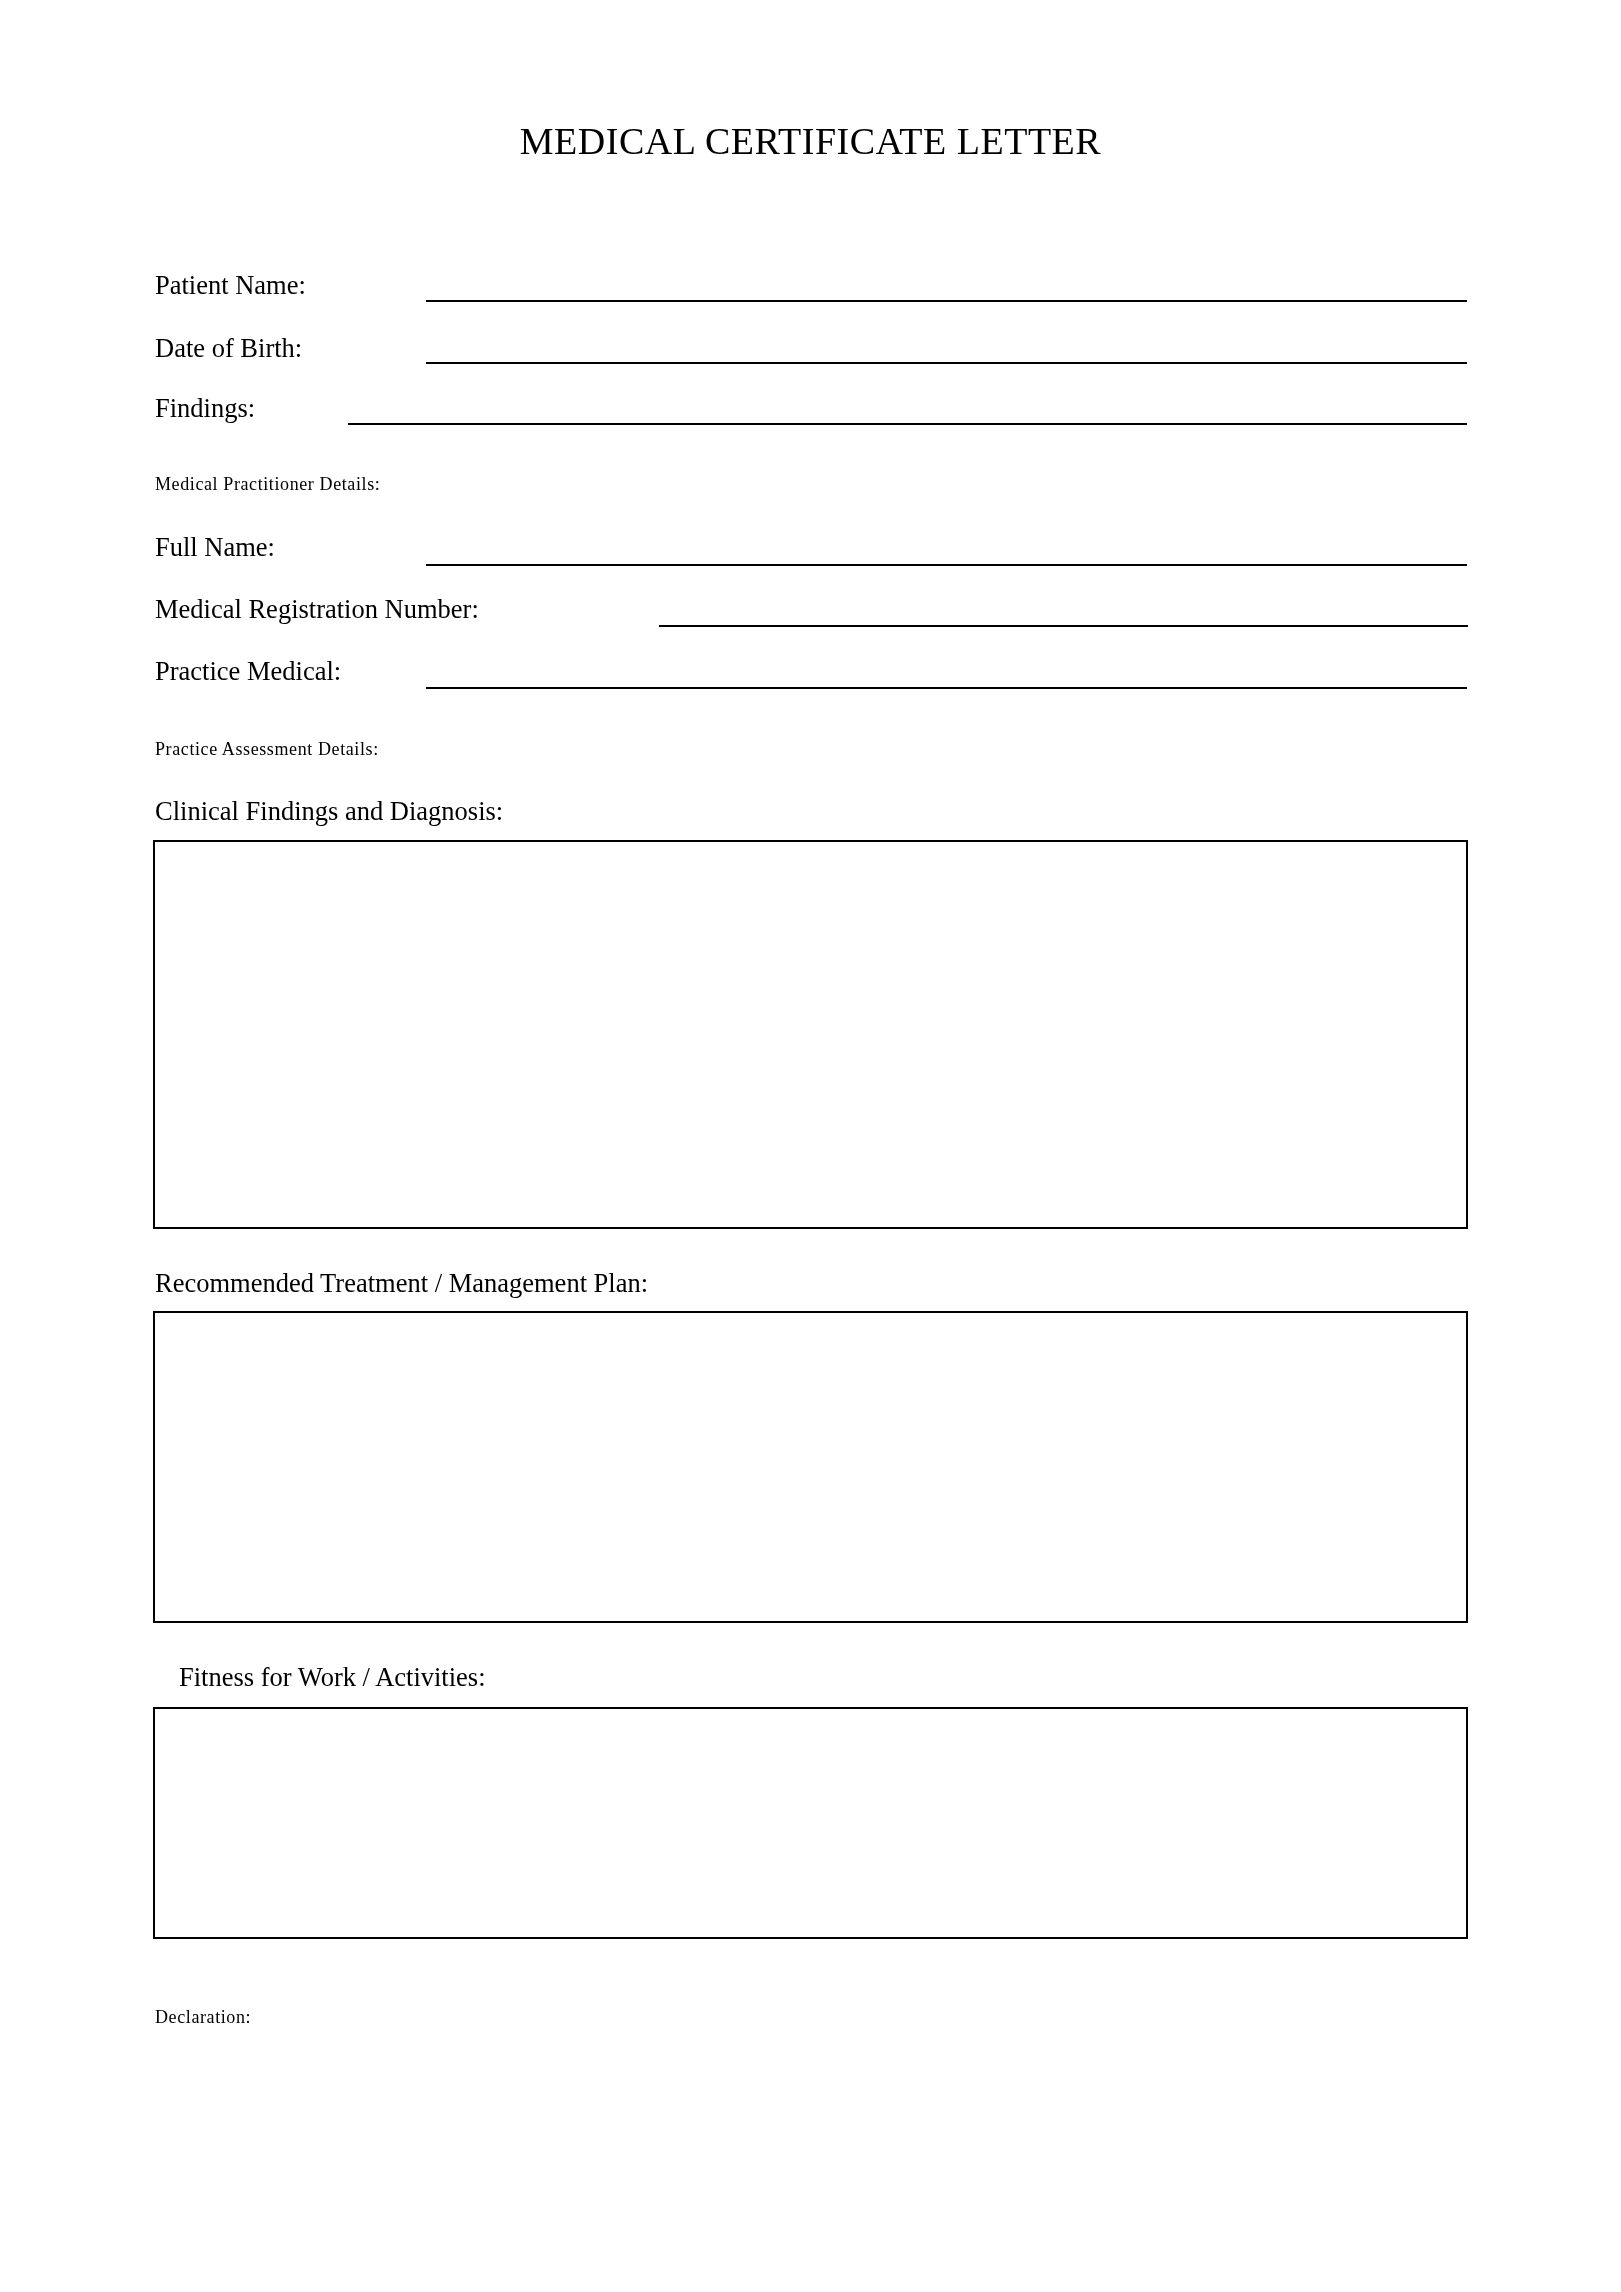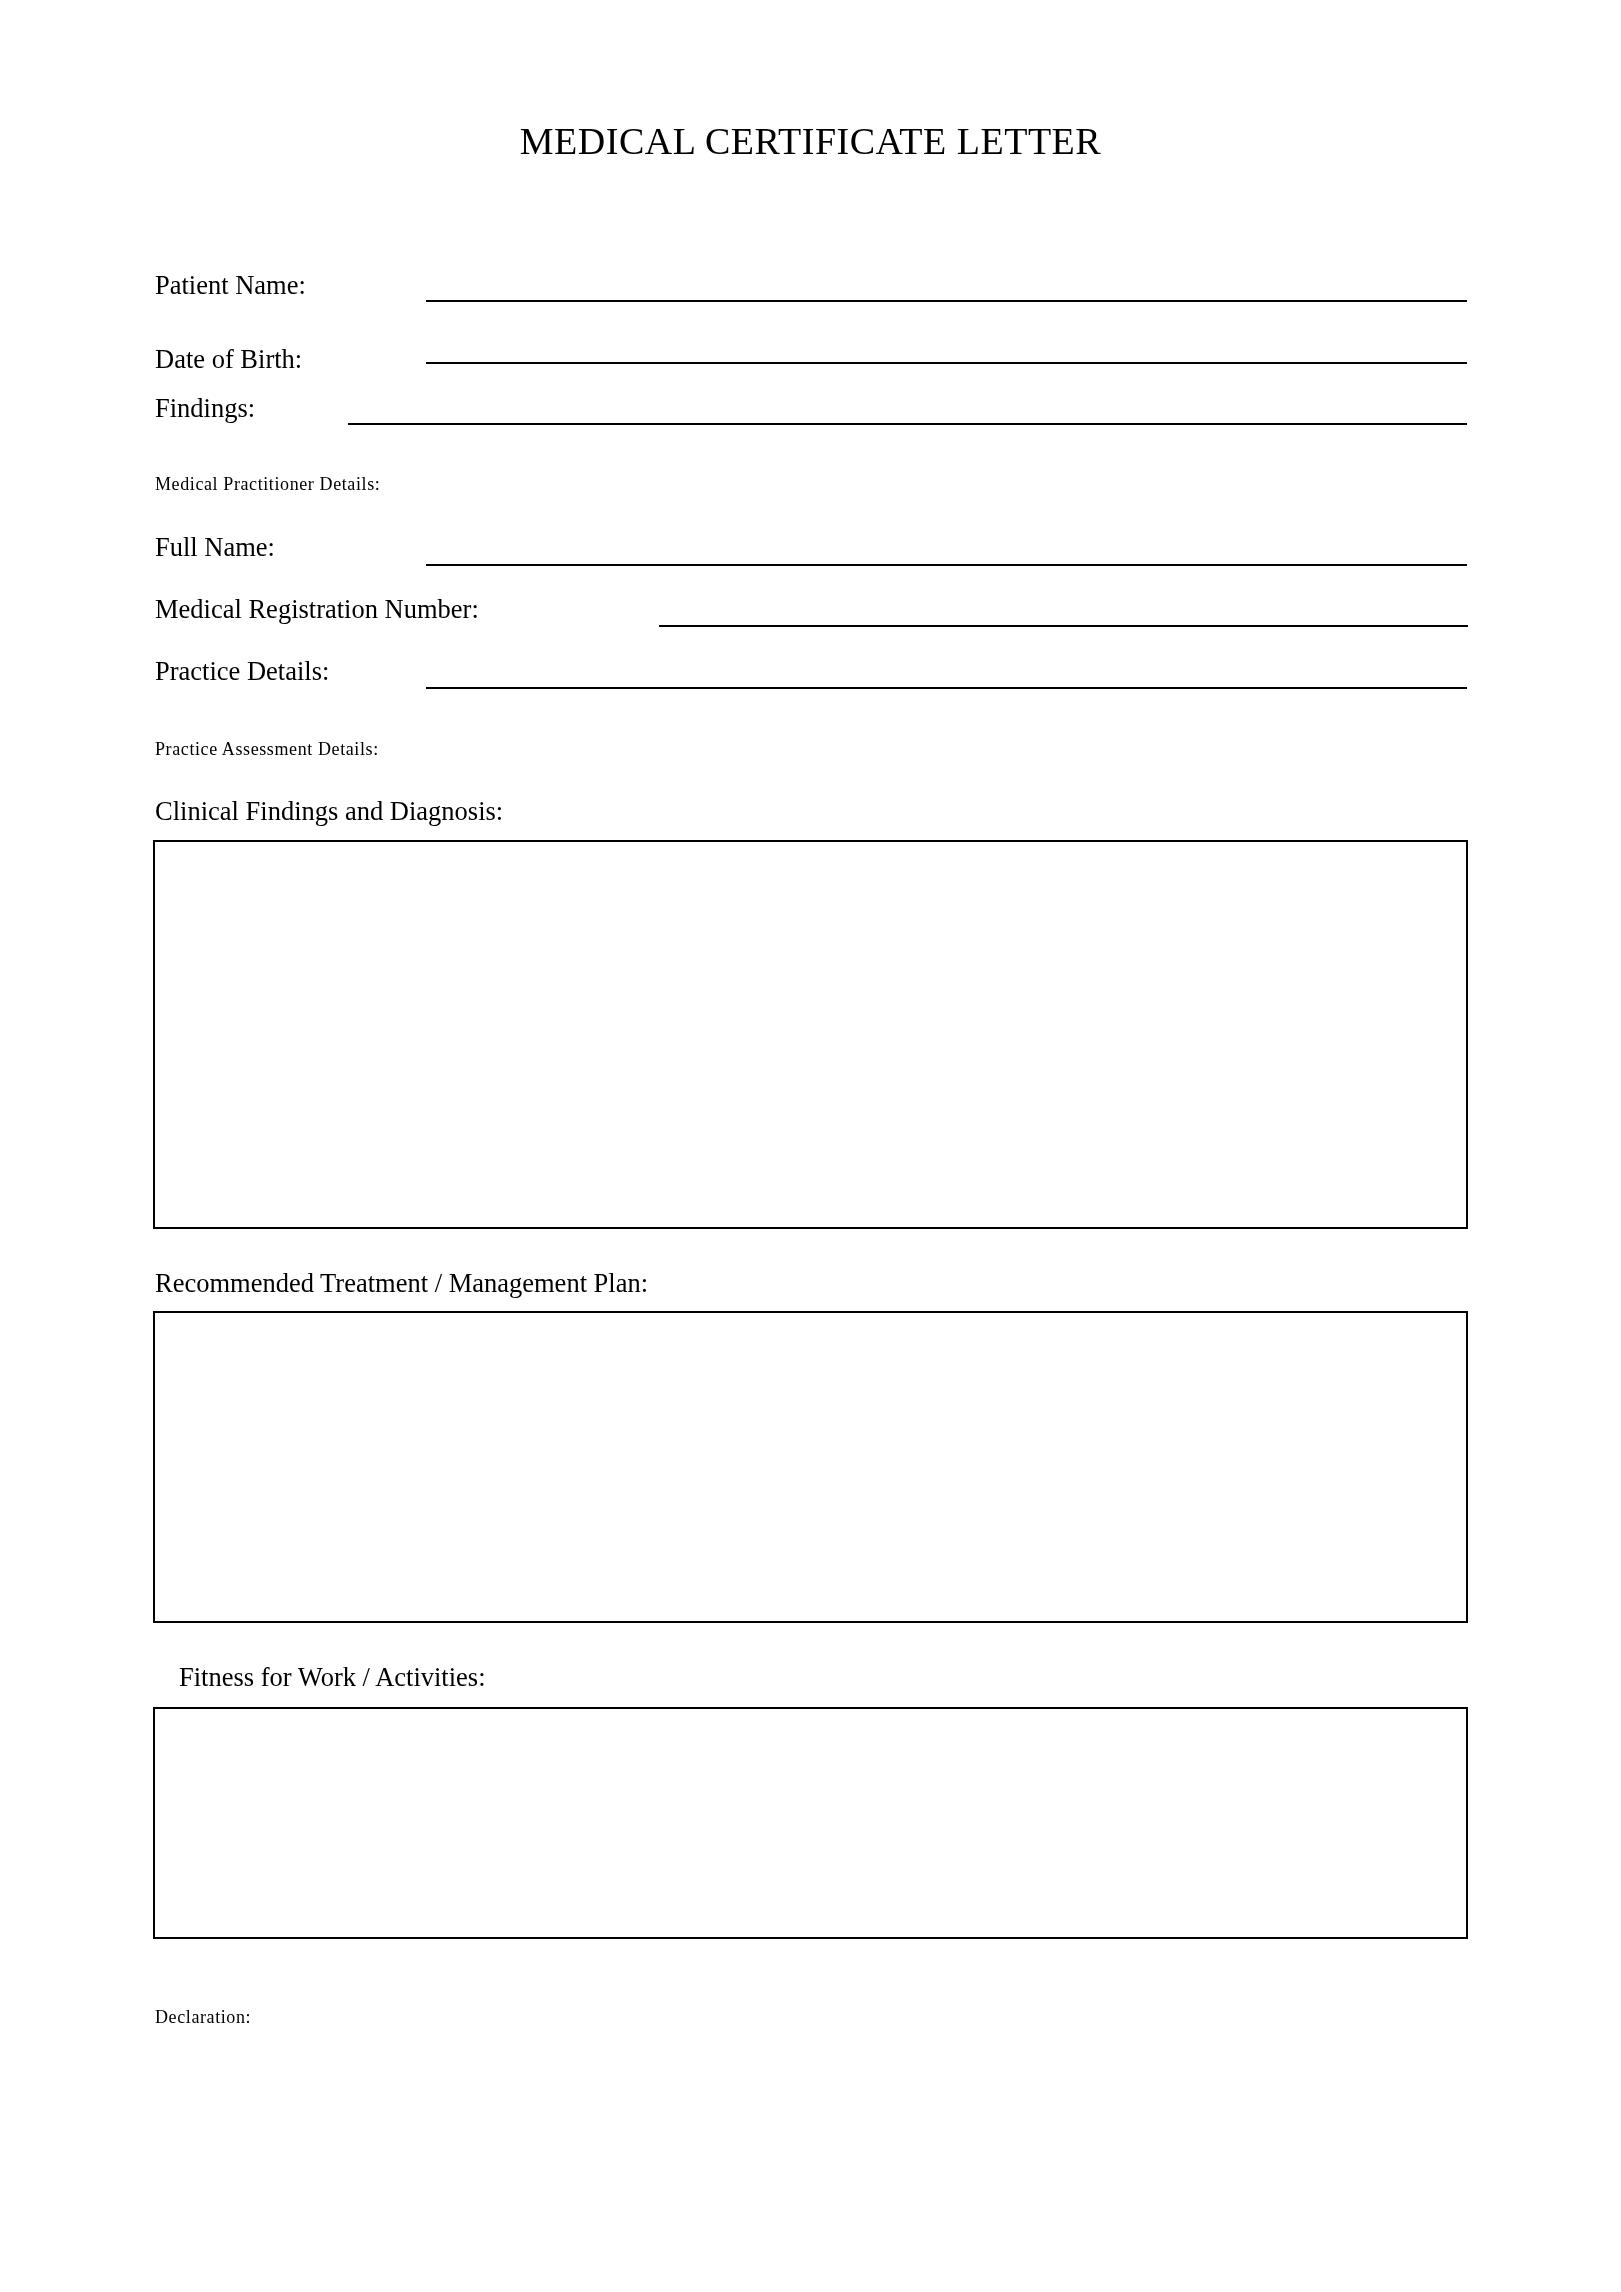--- a/index.html
+++ b/index.html
@@ -28,39 +28,39 @@
   </style>
 </head>
 <body>
 
 <div class="abs title">MEDICAL CERTIFICATE LETTER</div>
 
 <div class="abs label" style="left:155px; top:270px;">Patient Name:</div>
 <input class="line-input" style="left: 426px; top: 263px; width: 1041px; height: 35px;" value="">
 <div class="abs line" style="left:426px; top:300px; width:1041px;"></div>
 
-<div class="abs label" style="left:155px; top:344px;">Date of Birth:</div>
+<div class="abs label" style="left:155px; top:333px;">Date of Birth:</div>
 <input class="line-input" style="left: 426px; top: 324px; width: 1041px; height: 35px;" value="">
 <div class="abs line" style="left:426px; top:362px; width:1041px;"></div>
 
 <div class="abs label" style="left:155px; top:393px;">Findings:</div>
 <input class="line-input" style="left: 348px; top: 386px; width: 1119px; height: 35px;" value="">
 <div class="abs line" style="left:348px; top:423px; width:1119px;"></div>
 
 <div class="abs section" style="left:155px; top:469px;">Medical Practitioner Details:</div>
 
 <div class="abs label" style="left:155px; top:532px;">Full Name:</div>
 <input class="line-input" style="left: 426px; top: 526px; width: 1041px; height: 35px;" value="">
 <div class="abs line" style="left:426px; top:564px; width:1041px;"></div>
 
 <div class="abs label" style="left:155px; top:594px;">Medical Registration Number:</div>
 <input class="line-input" style="left: 659px; top: 588px; width: 809px; height: 35px;" value="">
 <div class="abs line" style="left:659px; top:625px; width:809px;"></div>
 
-<div class="abs label" style="left:155px; top:656px;">Practice Details:</div>
+<div class="abs label" style="left:155px; top:656px;">Practice Medical:</div>
 <input class="line-input" style="left: 426px; top: 650px; width: 1041px; height: 35px;" value="">
 <div class="abs line" style="left:426px; top:687px; width:1041px;"></div>
 
 <div class="abs section" style="left:155px; top:734px;">Practice Assessment Details:</div>
 
 <div class="abs label" style="left:155px; top:796px;">Clinical Findings and Diagnosis:</div>
 <div class="abs box" style="left:153px; top:840px; width:1315px; height:389px;">
   <textarea class="box-input" style=""></textarea>
 </div>
 

